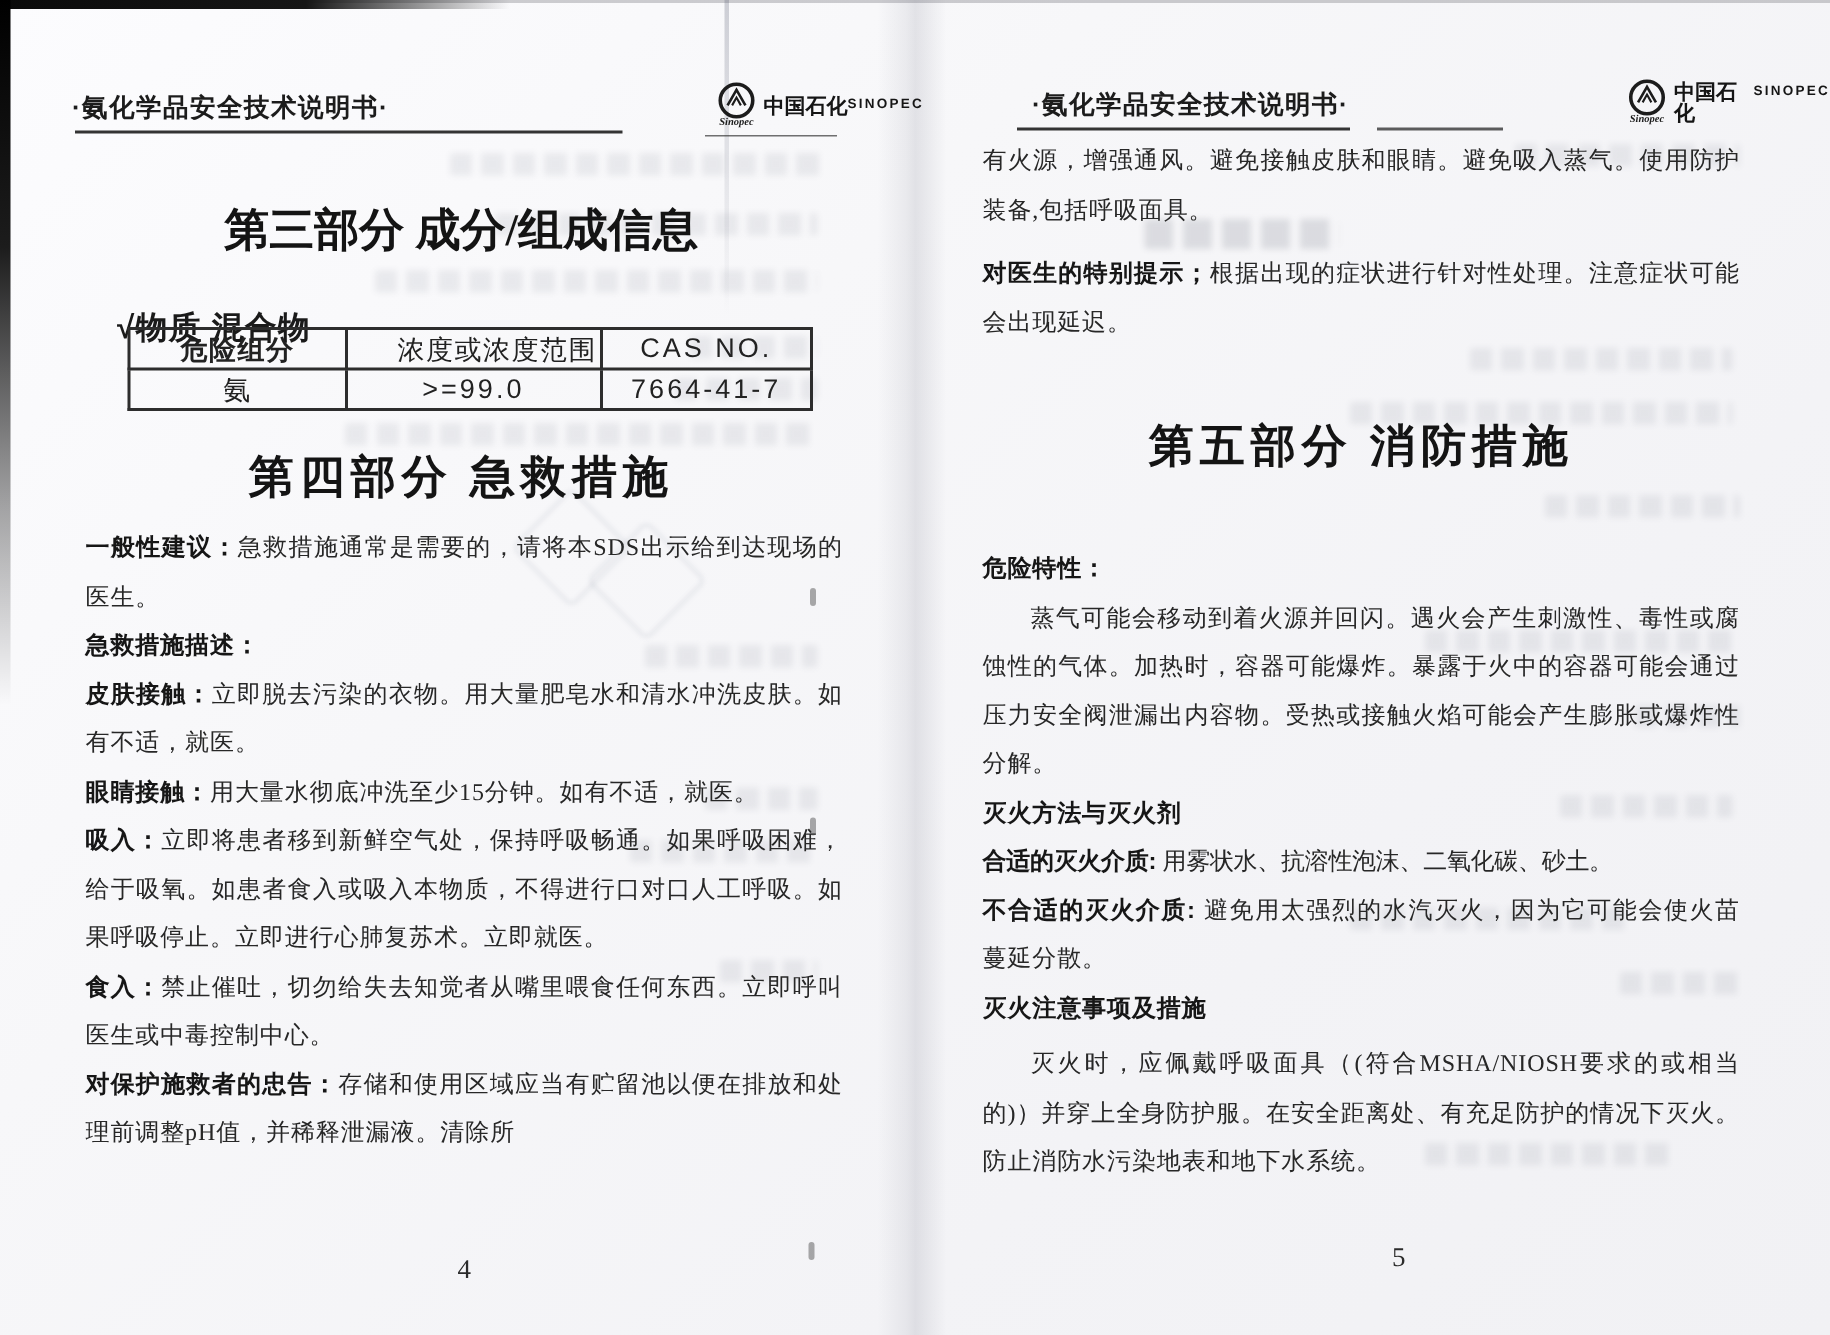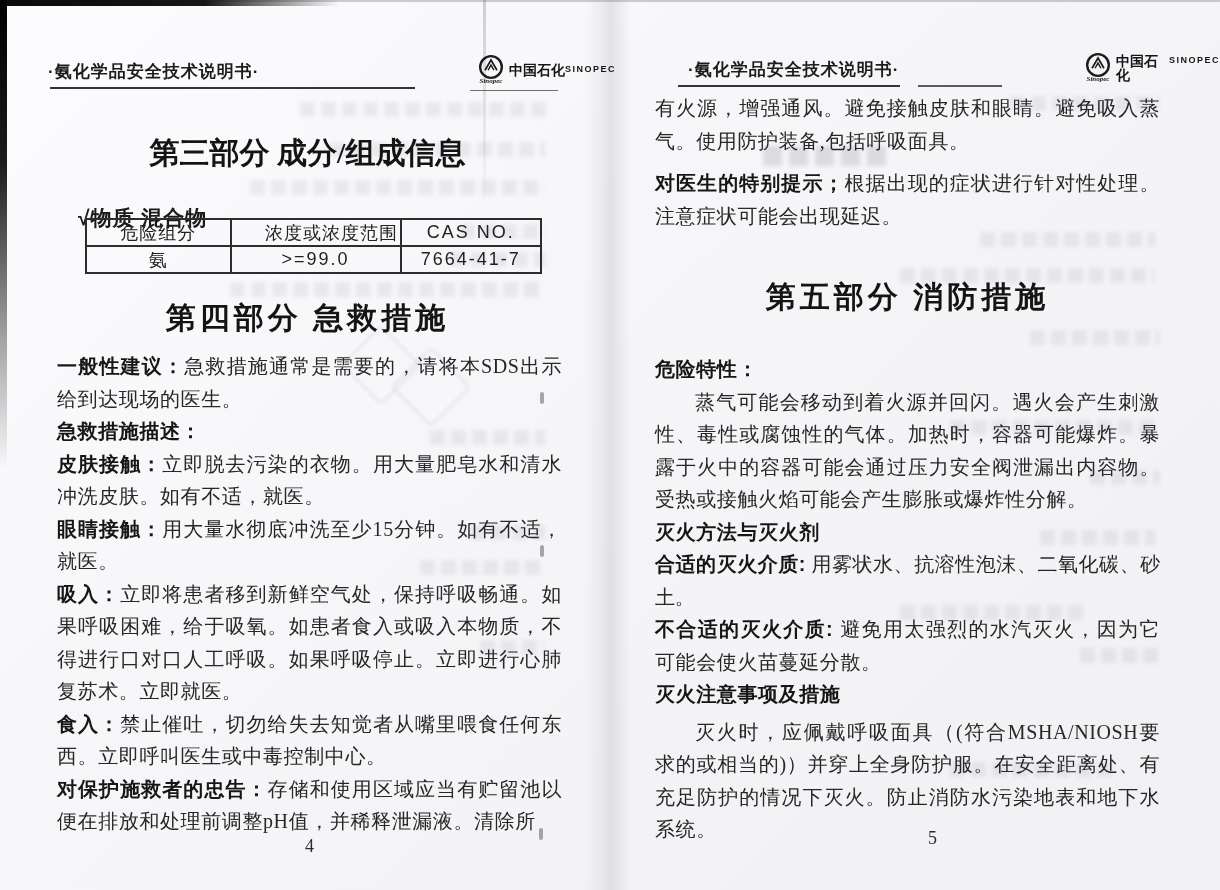--- a/index.html
+++ b/index.html
@@ -32,21 +32,21 @@
   .logo-cn{font-family:"Liberation Sans","DejaVu Sans",sans-serif;font-weight:bold;font-size:14px;color:#151515;}
   .logo-en{font-family:"Liberation Sans","DejaVu Sans",sans-serif;font-weight:bold;font-size:9px;
     letter-spacing:1.5px;color:#151515;margin-top:2px;}
 
   
   .sec-heading{position:absolute;width:505px;text-align:center;font-weight:bold;
     font-size:30px;color:#141414;font-family:"Liberation Serif","DejaVu Serif",serif;white-space:nowrap;}
   .sp4{letter-spacing:4px;}
 
   
-  .body-col{position:absolute;width:505px;font-size:20px;line-height:32.5px;
+  .body-col{position:absolute;width:505px;font-size:16px;line-height:32.5px;
     letter-spacing:.6px;text-align:justify;color:#272727;}
   .body-col p{margin:0;overflow-wrap:break-word;}
   .lbl{font-weight:bold;color:#161616;font-family:"Liberation Sans","DejaVu Sans",sans-serif;}
   .lbl-line{font-weight:bold;color:#161616;font-family:"Liberation Sans","DejaVu Sans",sans-serif;}
   .indent{text-indent:2em;}
   .tight{letter-spacing:-.2px;}
   .mt6{margin-top:10px !important;}
   .mt4{margin-top:5px !important;}
 
   
@@ -127,21 +127,21 @@
       </div>
     </div>
 
     <div class="sec-heading" style="left:55px;top:133px;">第三部分 成分/组成信息</div>
 
     <div class="substance" style="left:78px;top:204px;">√物质 混合物</div>
 
     <table class="comp" style="left:85px;top:218px;">
       <tbody>
           <tr>
-        <th style="width:34%;">危险组分</th>
+        <th style="width:34%;font-weight:bold;">危险组分</th>
         <th style="width:33%;padding-left:32px;">浓度或浓度范围</th>
         <th style="width:33%;" class="num">CAS NO.</th>
       </tr>
       <tr>
         <td>氨</td>
         <td class="num">&gt;=99.0</td>
         <td class="num">7664-41-7</td>
       </tr>
     </tbody>
       </table>
@@ -181,21 +181,21 @@
       </div>
     </div>
 
     <div class="body-col" style="left:655px;top:92px;">
       <p>有火源，增强通风。避免接触皮肤和眼睛。避免吸入蒸气。使用防护装备,包括呼吸面具。</p>
       <p class="mt6"><span class="lbl">对医生的特别提示；</span><span>根据出现的症状进行针对性处理。注意症状可能会出现延迟。</span></p>
     </div>
 
     <div class="sec-heading sp4" style="left:655px;top:277px;">第五部分 消防措施</div>
 
-    <div class="body-col" style="left:655px;top:353px;">
+    <div class="body-col" style="left:655px;top:364px;">
       <p class="lbl-line">危险特性：</p>
       <p class="indent">蒸气可能会移动到着火源并回闪。遇火会产生刺激性、毒性或腐蚀性的气体。加热时，容器可能爆炸。暴露于火中的容器可能会通过压力安全阀泄漏出内容物。受热或接触火焰可能会产生膨胀或爆炸性分解。</p>
       <p class="lbl-line">灭火方法与灭火剂</p>
       <p class="tight"><span class="lbl">合适的灭火介质: </span><span>用雾状水、抗溶性泡沫、二氧化碳、砂土。</span></p>
       <p><span class="lbl">不合适的灭火介质: </span><span>避免用太强烈的水汽灭火，因为它可能会使火苗蔓延分散。</span></p>
       <p class="lbl-line">灭火注意事项及措施</p>
       <p class="indent mt4">灭火时，应佩戴呼吸面具（(符合MSHA/NIOSH要求的或相当的)）并穿上全身防护服。在安全距离处、有充足防护的情况下灭火。防止消防水污染地表和地下水系统。</p>
     </div>
 
     <div class="page-num" style="left:680px;top:828px;">5</div>

